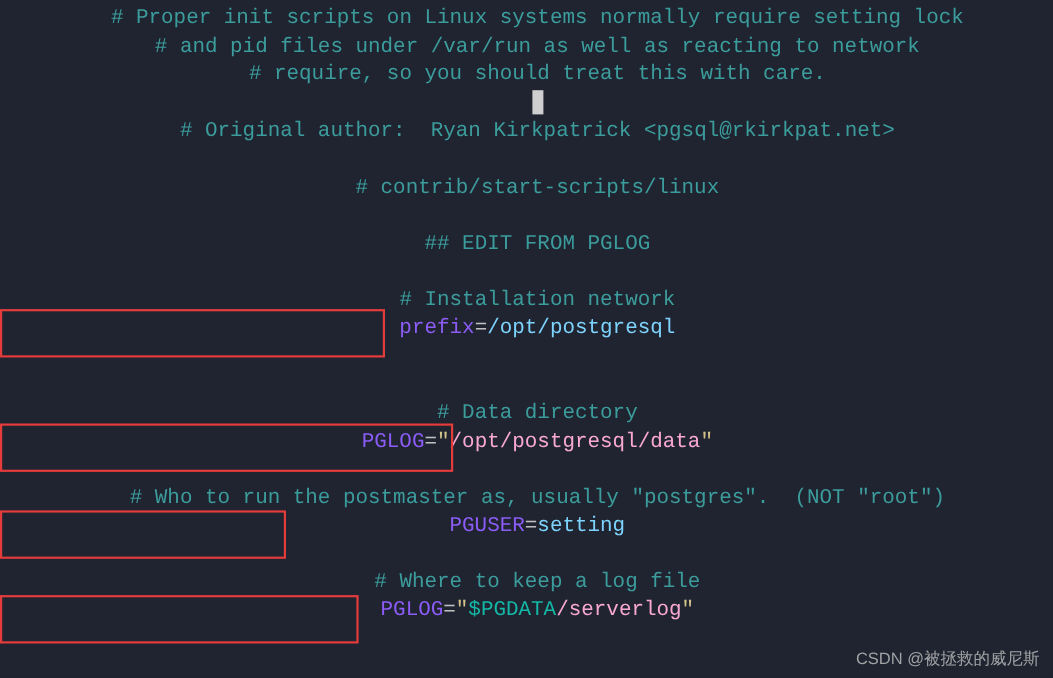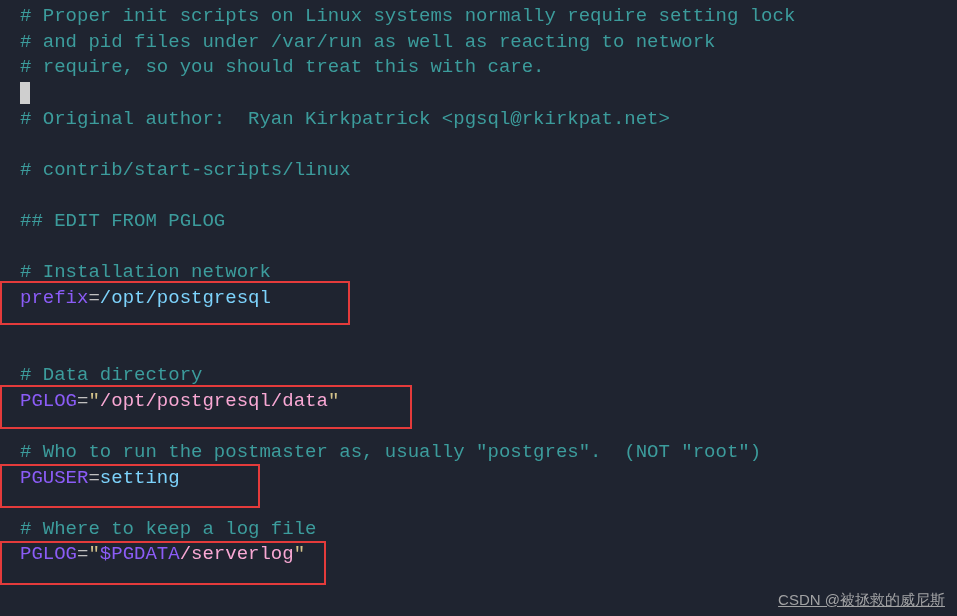--- a/index.html
+++ b/index.html
@@ -7,49 +7,48 @@
     background: #1f2430;
     font-family: "Consolas", "Courier New", monospace;
     font-size: 19px;
     line-height: 1.35;
     width: 957px;
     height: 616px;
     overflow: hidden;
     position: relative;
     padding: 4px 0 0 0;
   }
-  .line { white-space: pre; padding-left: 20px; position: relative; }
+  .line { white-space: pre; padding-left: 20px; position: relative; text-align: center; }
   .comment { color: #3c9c9c; }
   .var { color: #8b5cf6; }
   .eq { color: #c0c0c0; }
   .val { color: #7dd3fc; }
   .str { color: #d3c28a; }
   .str-inner { color: #f9a8d4; }
-  .dollar-var { color: #8b5cf6; }
+  .dollar-var { color: #14b8a6; }
   .cursor {
     display: inline-block;
     width: 10px;
     height: 22px;
     background: #cfcfcf;
     vertical-align: text-bottom;
   }
   .box {
     position: absolute;
     border: 2px solid #e43b3b;
     pointer-events: none;
   }
   .watermark {
     position: absolute;
     right: 12px;
     bottom: 6px;
     color: #b8b8b8;
     font-family: "Microsoft YaHei", sans-serif;
     font-size: 15px;
     opacity: 0.85;
-    text-decoration: underline;
   }
 </style>
 </head>
 <body>
 
 <div class="line"><span class="comment"># Proper init scripts on Linux systems normally require setting lock</span></div>
 <div class="line"><span class="comment"># and pid files under /var/run as well as reacting to network</span></div>
 <div class="line"><span class="comment"># require, so you should treat this with care.</span></div>
 <div class="line"><span class="cursor"></span></div>
 <div class="line"><span class="comment"># Original author:  Ryan Kirkpatrick &lt;pgsql@rkirkpat.net&gt;</span></div>

